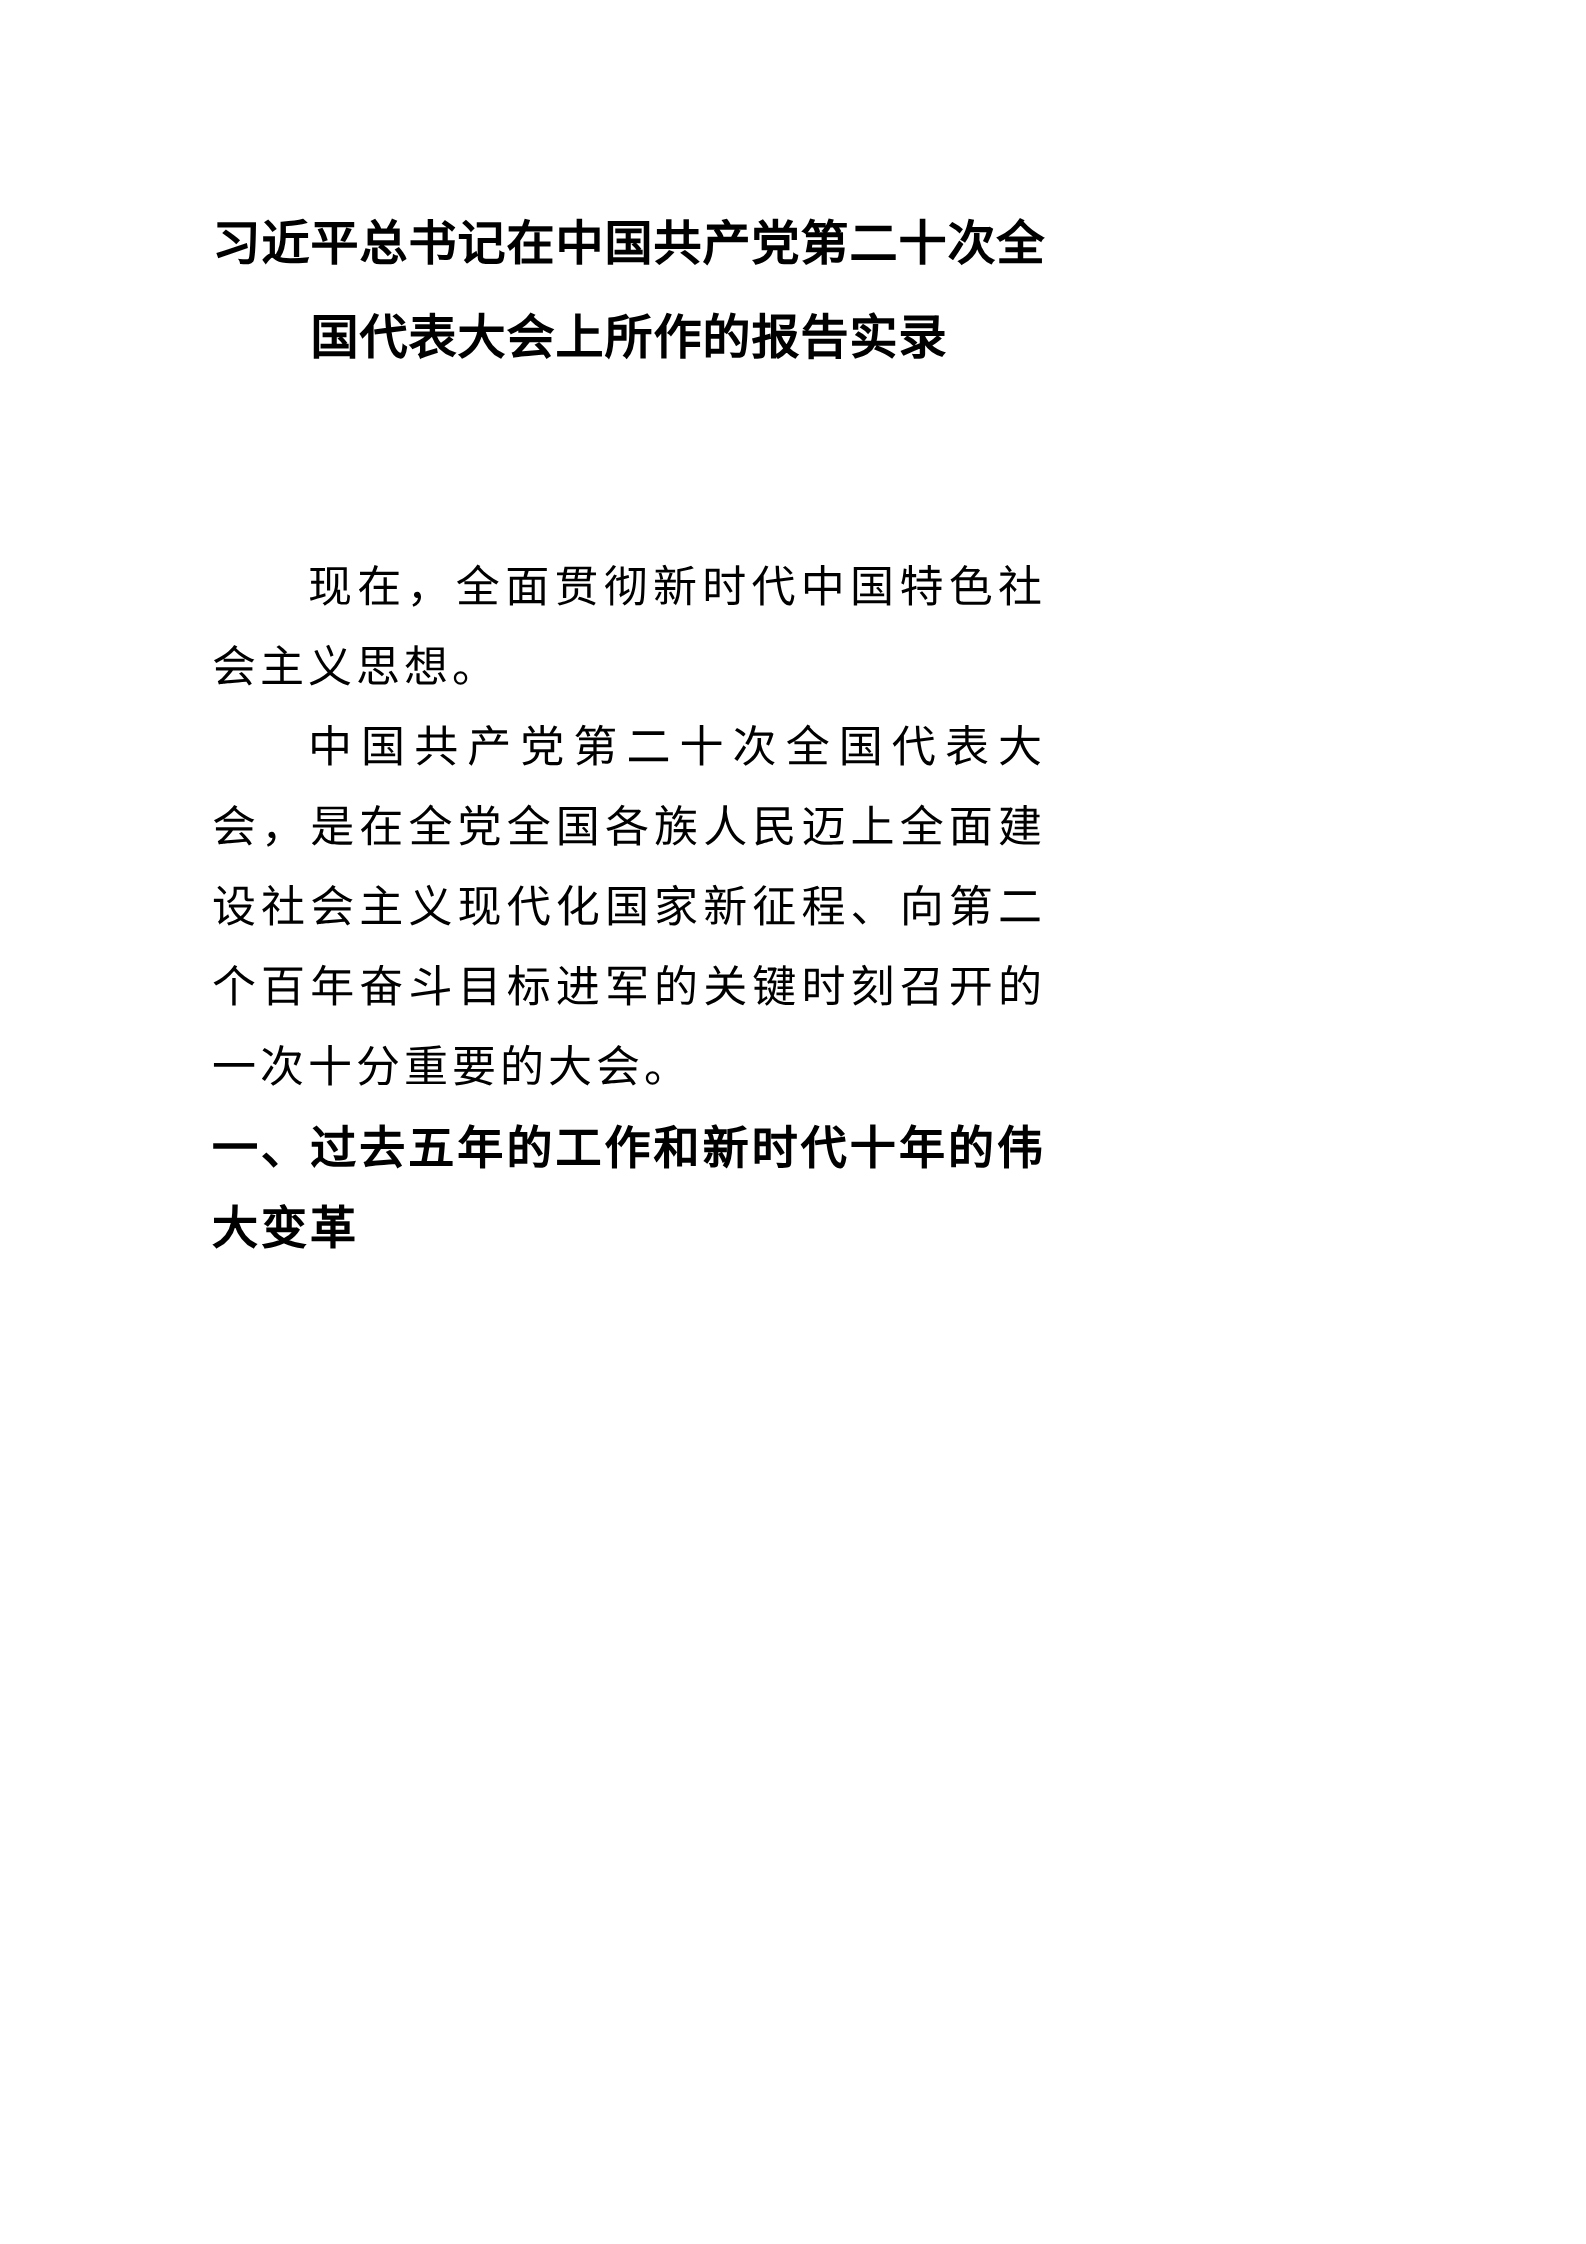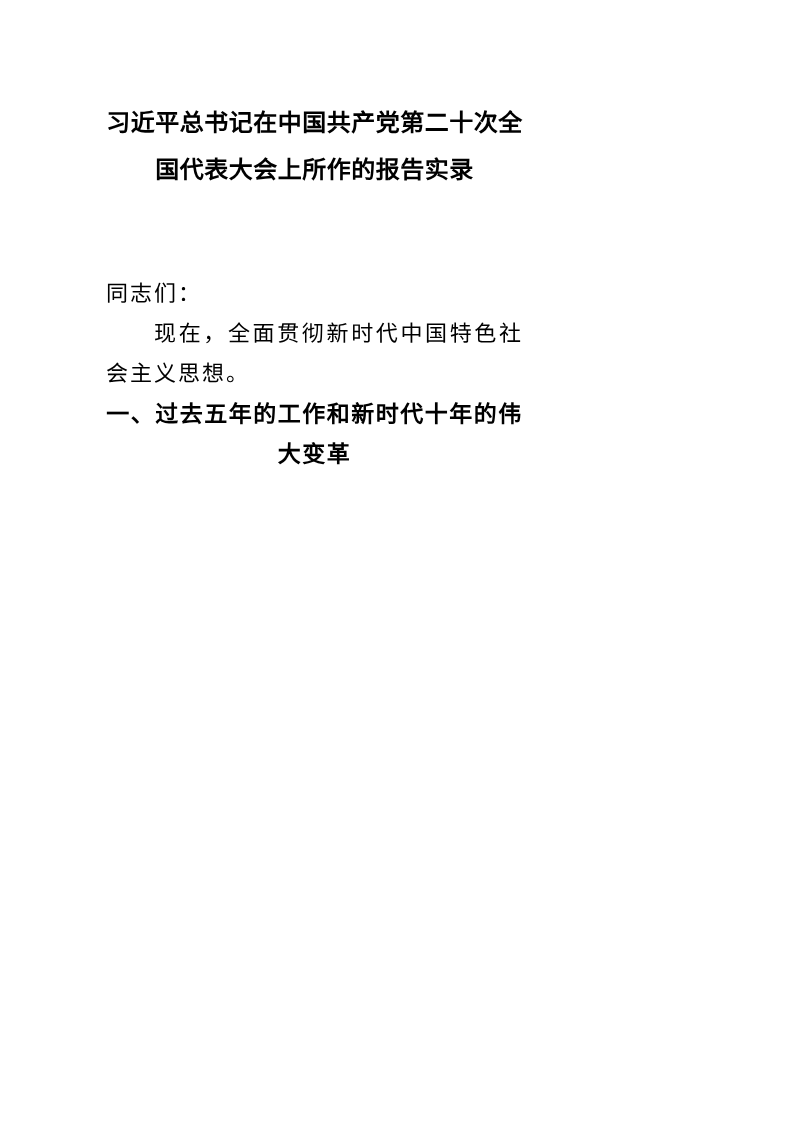--- a/index.html
+++ b/index.html
@@ -45,39 +45,38 @@
   }
   .lead-bold {
     font-weight: bold;
     font-family: "Liberation Sans", "DejaVu Sans", sans-serif;
   }
   .section-heading {
     margin: 0;
     font-size: 23px;
     line-height: 40px;
     font-weight: bold;
-    text-align: center;
     text-indent: 0;
     letter-spacing: 1.5px;
     font-family: "Liberation Sans", "DejaVu Sans", sans-serif;
   }
 </style>
 </head>
 <body>
 
 <div class="page">
 
   <h1 class="doc-title">习近平总书记在中国共产党第二十次全国代表大会上所作的报告实录</h1>
 
   <div class="body-text">
 
-    <p class="salutation">同志们：</p>
 
     <p class="para">现在，全面贯彻新时代中国特色社会主义思想。</p>
 
+    <p class="para">中国共产党第二十次全国代表大会，是在全党全国各族人民迈上全面建设社会主义现代化国家新征程、向第二个百年奋斗目标进军的关键时刻召开的一次十分重要的大会。</p>
 
 
 
     <p class="section-heading">一、过去五年的工作和新时代十年的伟大变革</p>
 
   </div>
 
 </div>
 
 </body></html>

